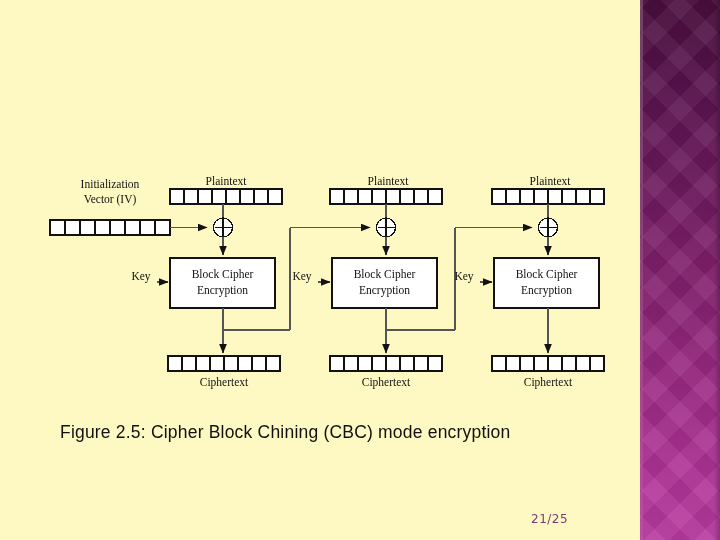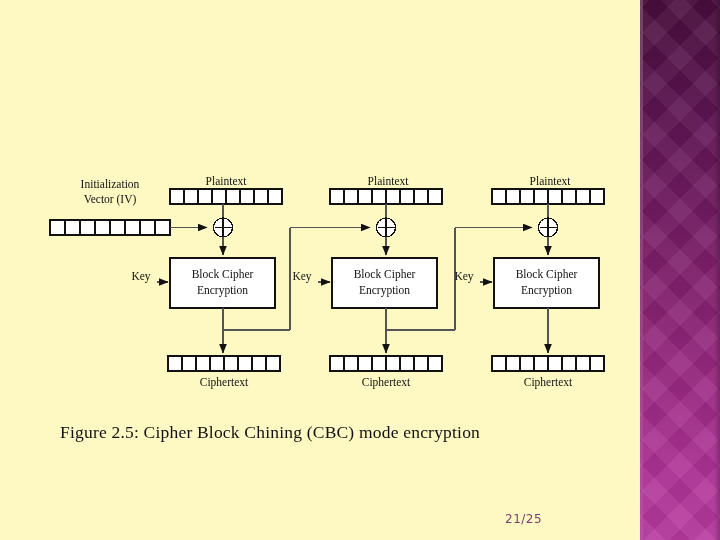--- a/index.html
+++ b/index.html
@@ -69,31 +69,31 @@
     height: 235px;
   }
   #figure svg { display: block; }
 
   
   #caption {
     position: absolute;
     left: 60px;
     top: 422px;
     width: 560px;
-    font-family: Liberation Serif, serif;
+    font-family: Liberation Sans, sans-serif;
     font-size: 17.5px;
     color: #111111;
     letter-spacing: .2px;
     white-space: nowrap;
   }
 
   
   #page-number {
     position: absolute;
-    left: 505px;
+    left: 531px;
     top: 512px;
     font-family: "DejaVu Sans", sans-serif;
     font-size: 12px;
     color: #7a3b73;
     letter-spacing: .5px;
   }
 </style>
 </head>
 <body>
 

